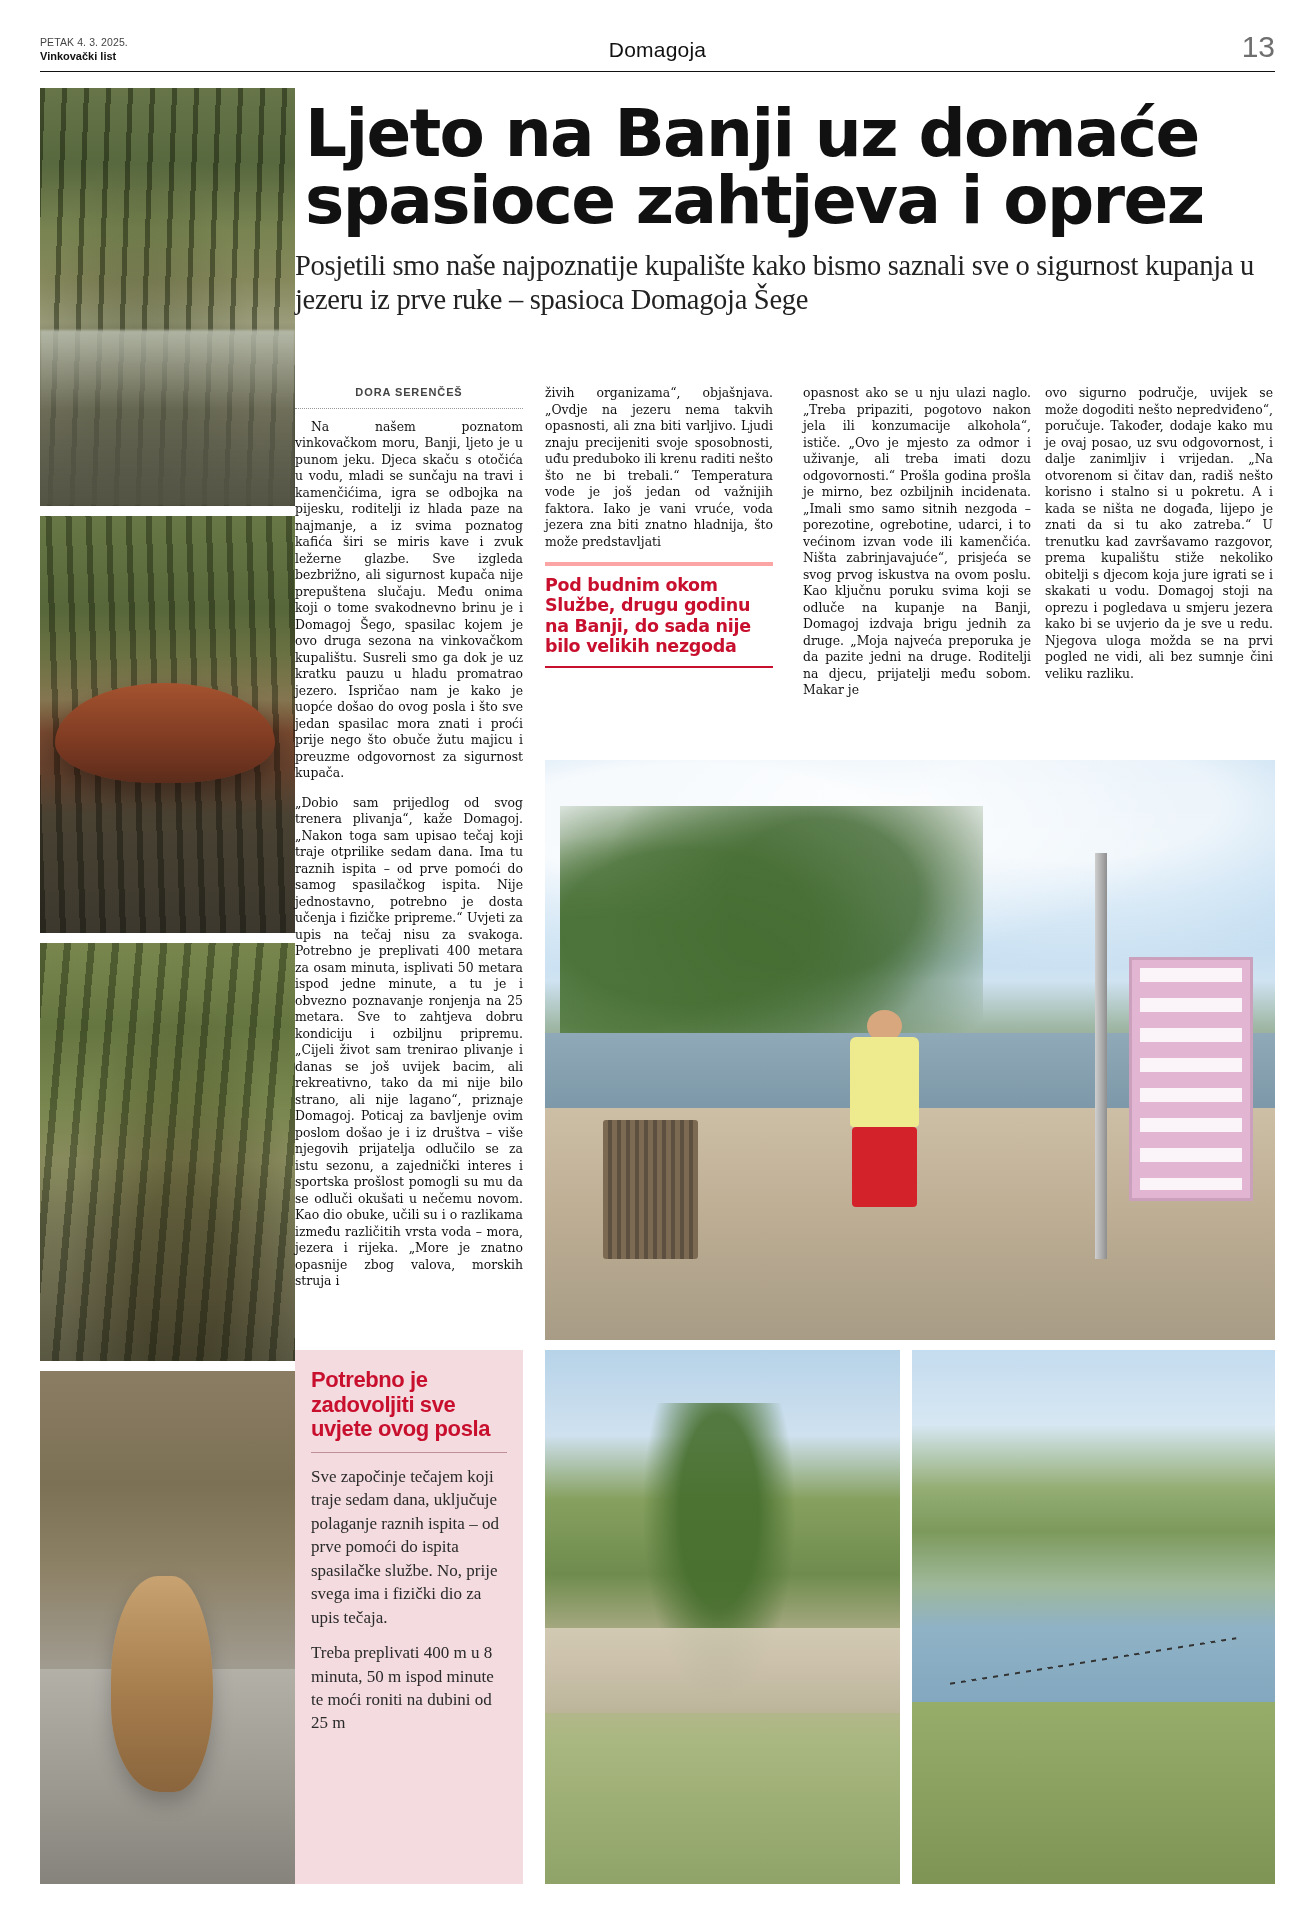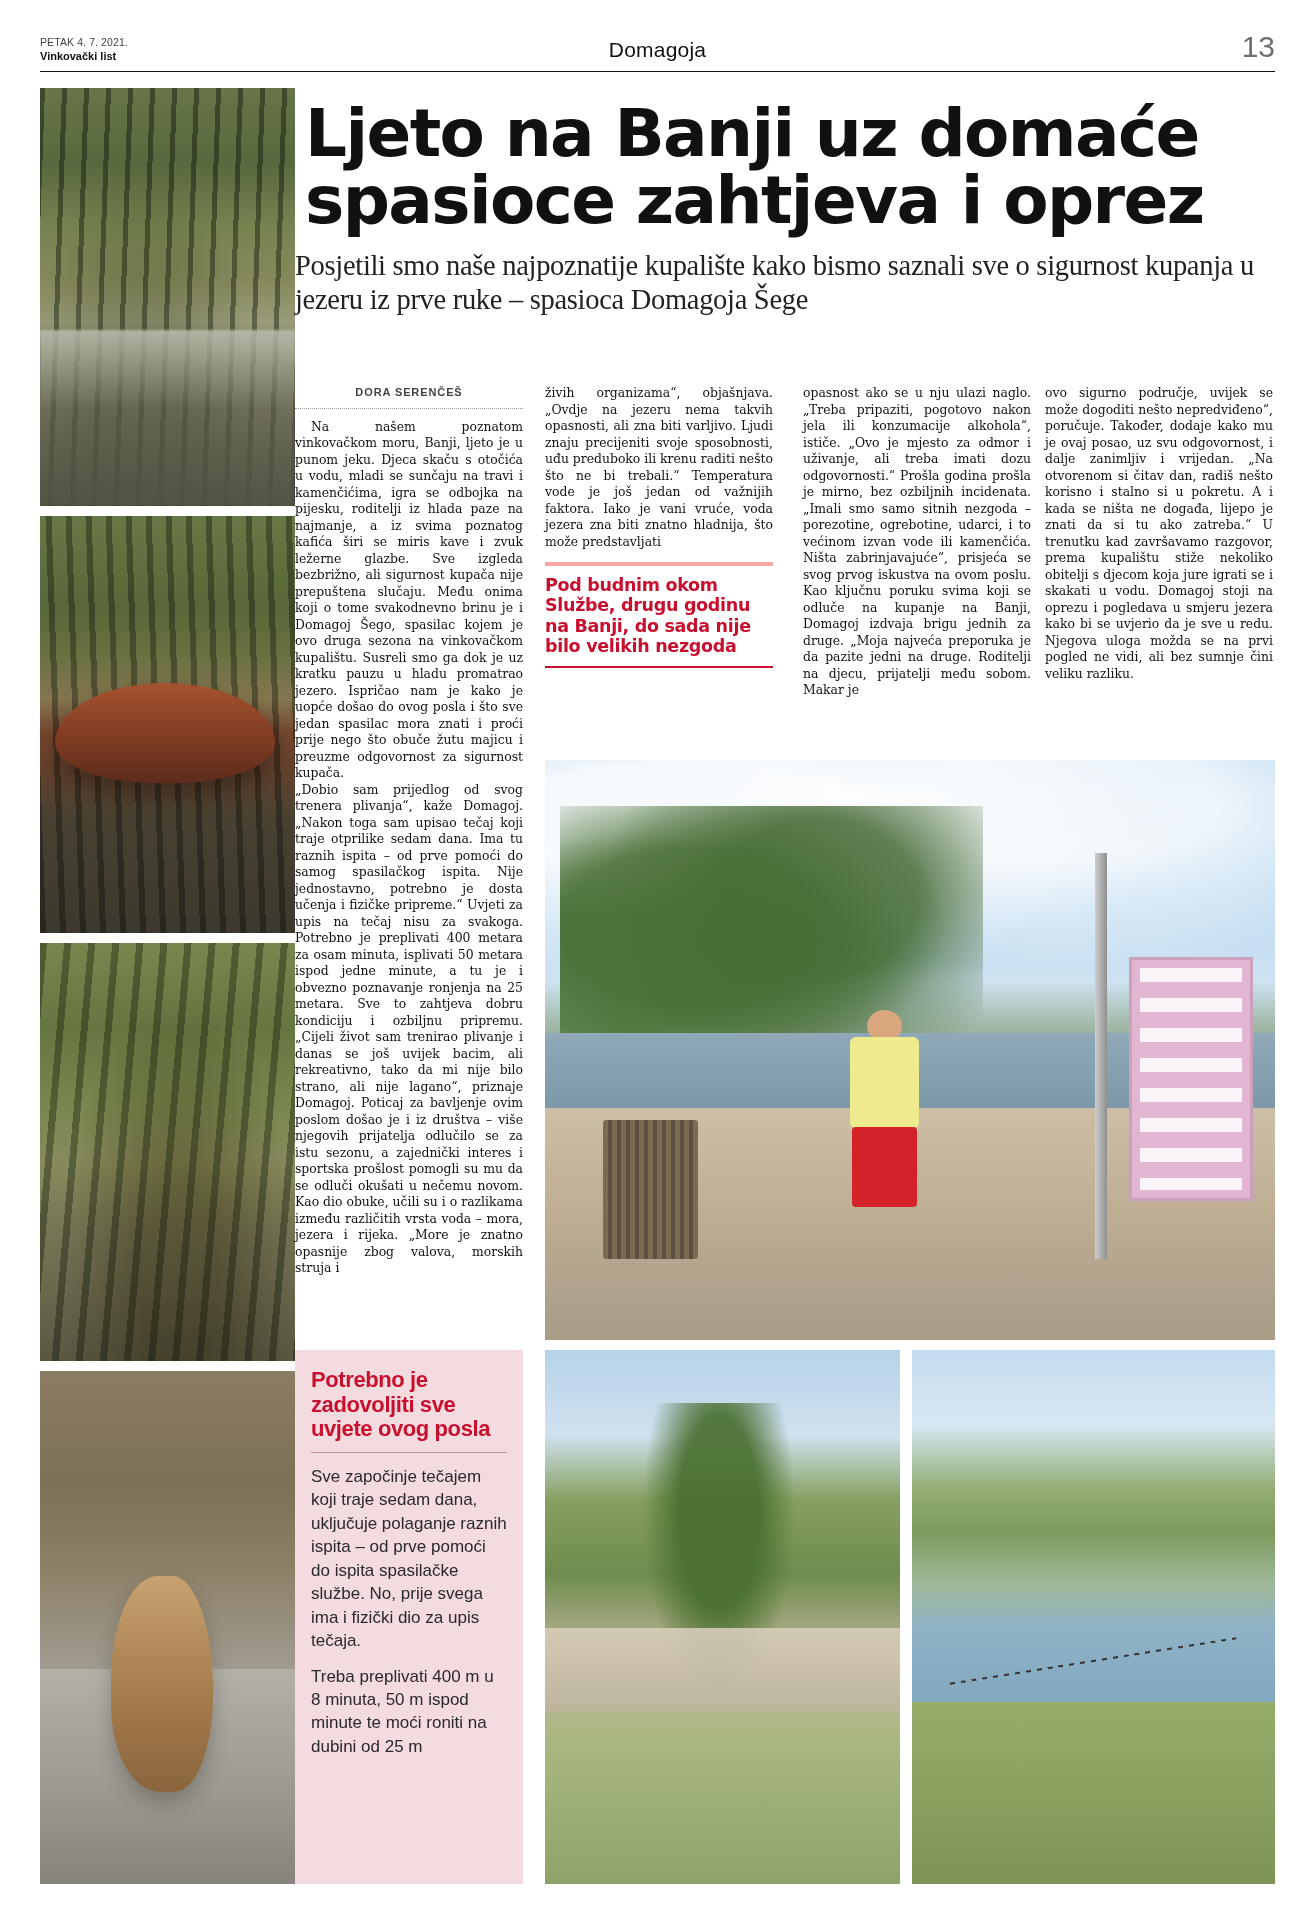--- a/index.html
+++ b/index.html
@@ -146,21 +146,21 @@
   .col {
     position: absolute; top: 0; width: 228px;
     font-family: "DejaVu Serif", serif;
     font-size: 12.4px;
     line-height: 1.33;
     text-align: justify;
     color: #111;
     hyphens: auto;
   }
   .col p { margin: 0; }
-  .col p + p { margin-top: 0; text-indent: 0; }
+  .col p + p { margin-top: 13px; text-indent: 0; }
   .col-1 { left: 0; }
   .col-2 { left: 250px; }
   .col-3 { left: 508px; }
   .col-4 { left: 750px; }
 
   .byline {
     font-family: "Liberation Sans", sans-serif;
     font-weight: 700; font-size: 11px; letter-spacing: .9px;
     color: #444; text-align: center;
     border-bottom: 1px dotted #999;
@@ -194,21 +194,21 @@
     font-family: Liberation Sans, sans-serif;
     font-weight: 700;
     font-size: 22px;
     line-height: 1.12;
     color: #c8102e;
     letter-spacing: -.4px;
   }
   .infobox .rule { height: 1px; background: #c08e96; margin: 0 0 12px 0; }
   .infobox p {
     margin: 0 0 12px 0;
-    font-family: Liberation Sans, sans-serif;
+    font-family: Liberation Serif, serif;
     font-size: 17px;
     line-height: 1.38;
     color: #2a2a2a;
   }
 
   
   .photo-lifeguard {
     position: absolute; left: 545px; top: 760px; width: 730px; height: 580px;
     overflow: hidden;
     background:
@@ -297,21 +297,21 @@
     position:absolute; left:10%; top:58%; width:80%; height:2px;
     background: repeating-linear-gradient(90deg,#333 0 5px, rgba(0,0,0,0) 5px 11px);
     transform: rotate(-9deg);
   }
 </style>
 </head>
 <body>
 
 <div class="masthead">
   <div class="masthead-left">
-    <div class="masthead-date">PETAK 4. 7. 2021.</div>
+    <div class="masthead-date">PETAK 4. 3. 2025.</div>
     <div class="masthead-paper">Vinkovački list</div>
   </div>
   <div class="masthead-section">Domagoja</div>
   <div class="masthead-pageno">13</div>
 </div>
 
 <div class="photo-rail">
   <div class="photo p1"></div>
   <div class="photo p2"></div>
   <div class="photo p3"></div>

